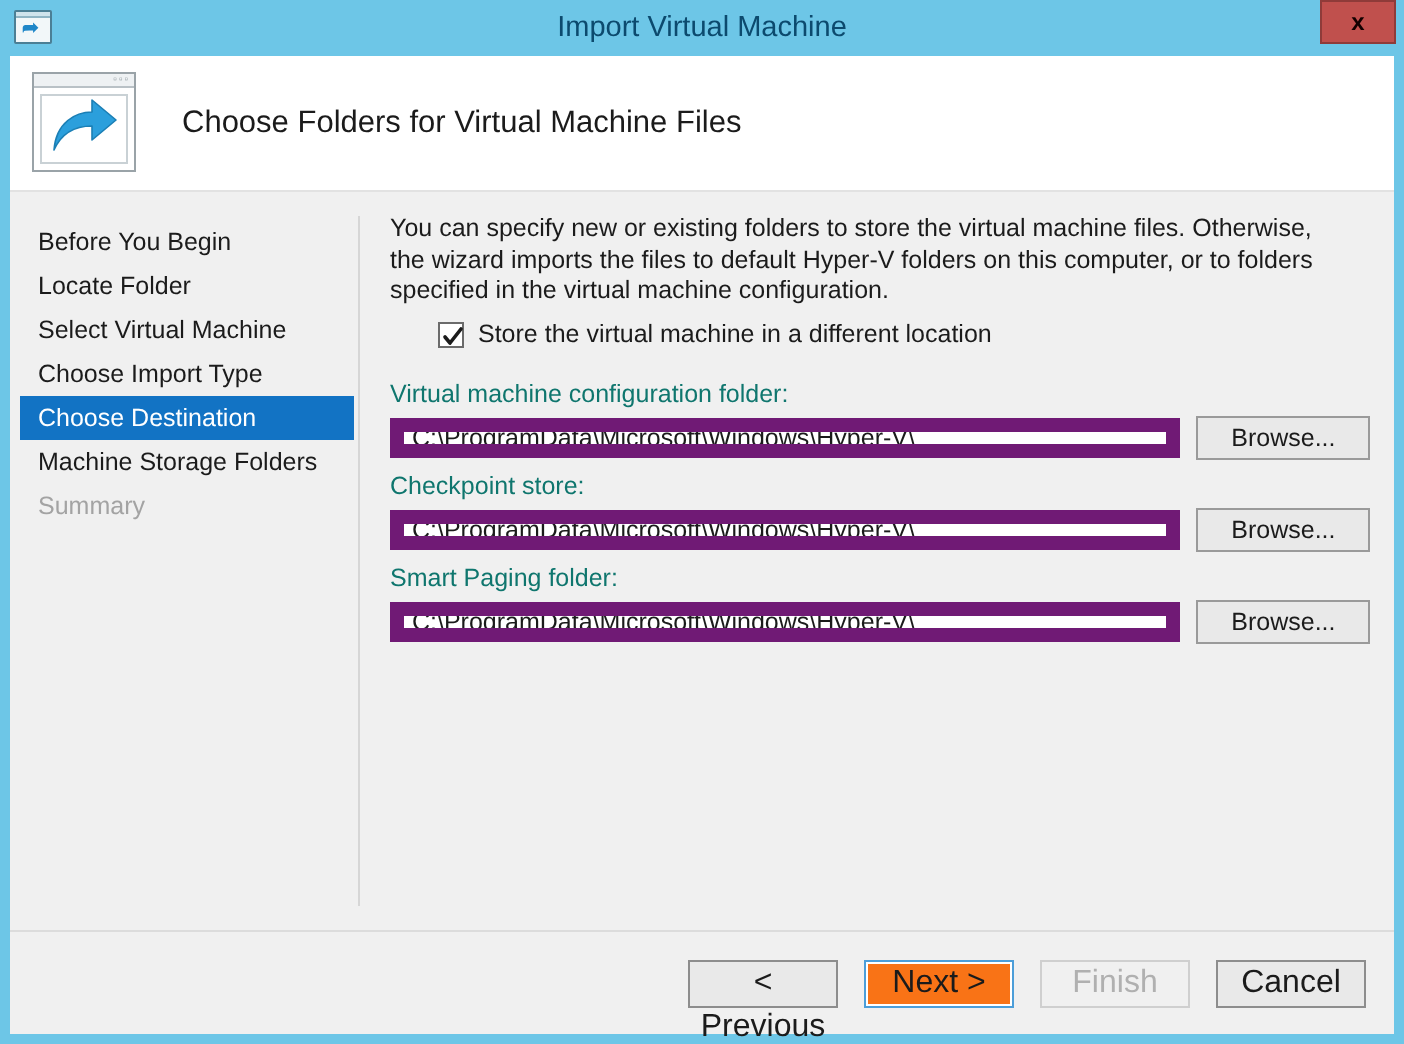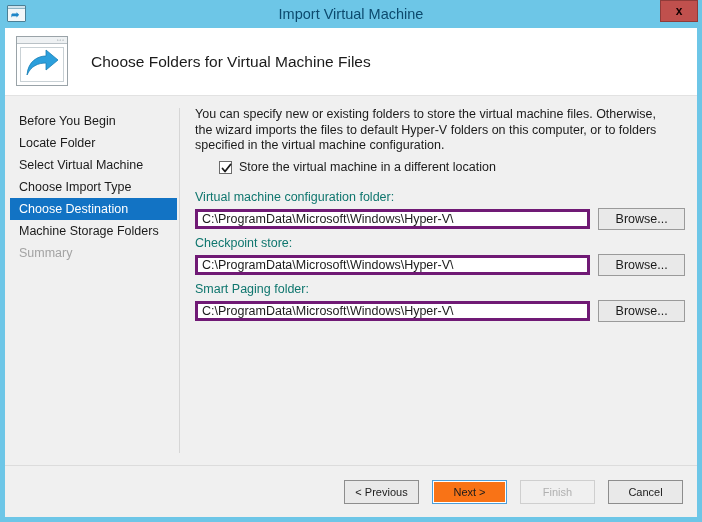--- a/index.html
+++ b/index.html
@@ -233,21 +233,21 @@
     margin-bottom: 4px;
     white-space: nowrap;
   }
   .field-row { display: flex; align-items: center; }
   .textinput {
     width: 428px;
     height: 20px;
     line-height: 18px;
     box-sizing: border-box;
     background: #ffffff;
-    border: 3px solid #701a75;
+    border: 7px solid #701a75;
     padding: 0 4px;
     font-size: 12.5px;
     color: #1b1b1b;
     font-family: "Liberation Sans", sans-serif;
     outline: none;
     overflow: hidden;
     white-space: nowrap;
   }
   .browse-btn {
     margin-left: 8px;
@@ -279,21 +279,21 @@
     right: 14px; top: 14px;
     display: flex;
     gap: 13px;
   }
   .wbtn {
     width: 75px;
     height: 24px;
     box-sizing: border-box;
     background: #e9e9e9;
     border: 1px solid #8d8d8d;
-    font-size: 11px;
+    font-size: 16px;
     color: #1b1b1b;
     text-align: center;
     line-height: 22px;
     cursor: pointer;
     font-family: "Liberation Sans", sans-serif;
   }
   .wbtn.focused {
     border: 1px solid #4c9ed9;
     box-shadow: inset 0 0 0 1px #ffffff;
     background: #f97316;

